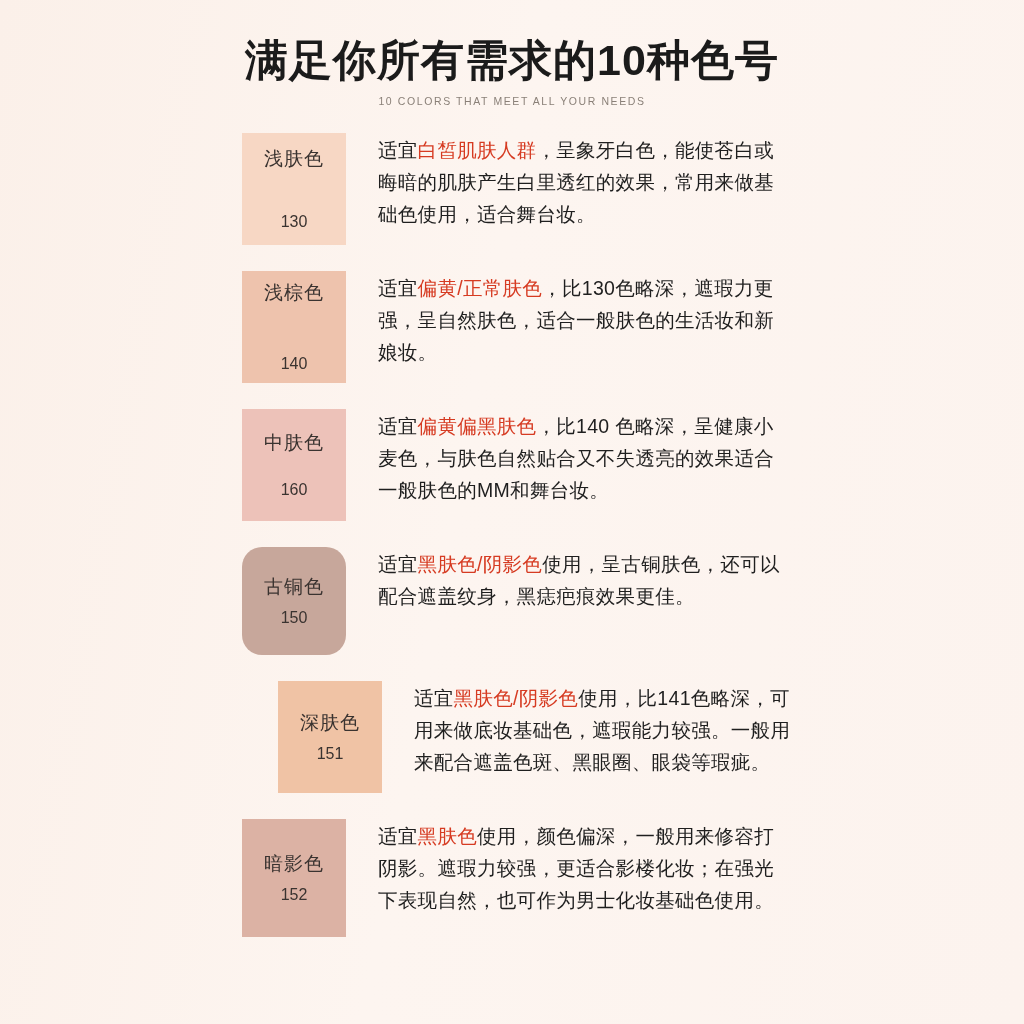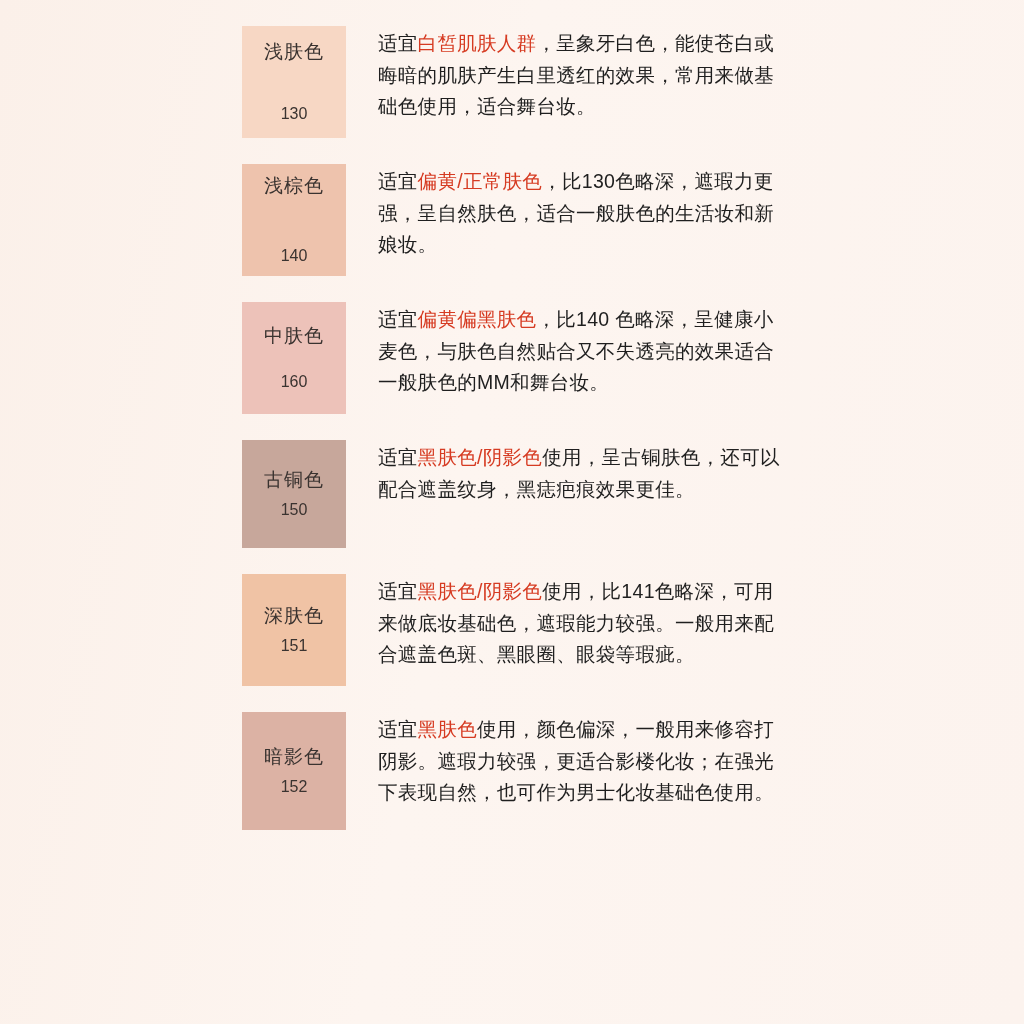--- a/index.html
+++ b/index.html
@@ -84,36 +84,40 @@
     color: #1f1f1f;
     letter-spacing: 0.3px;
     padding-top: 2px;
   }
   .hl {
     color: #d63b22;
   }
   .r1 .swatch { background: #f7d7c4; gap: 32px; }
   .r2 .swatch { background: #eec3ad; }
   .r3 .swatch { background: #edc2b9; }
-  .r4 .swatch { background: #c7a79b; }
-  .r5 .swatch { background: #f0c3a5; }
+  .r4 .swatch { background: #c7a79b; border-radius: 20px; }
+  .r5 .swatch { background: #f0c3a5; margin-left: 36px; }
   .r6 .swatch { background: #dcb2a4; }
   .r1 .swatch { min-height: 112px; }
   .r2 .swatch { min-height: 112px; }
   .r3 .swatch { min-height: 112px; gap: 16px; }
   .r4 .swatch { min-height: 108px; }
   .r5 .swatch { min-height: 112px; }
   .r6 .swatch { min-height: 118px; }
 </style>
 </head>
 <body>
 
 <div class="page">
   <div class="inner">
 
+    <div class="header">
+      <h1 class="title">满足你所有需求的10种色号</h1>
+      <div class="subtitle">10 COLORS THAT MEET ALL YOUR NEEDS</div>
+    </div>
 
     <div class="list">
 
       <div class="row r1">
         <div class="swatch" style="background: rgb(247, 215, 196);">
           <span class="sw-name">浅肤色</span>
           <span class="sw-code">130</span>
         </div>
         <div class="desc">
           <span>适宜</span><span class="hl" style="color: rgb(214, 59, 34);">白皙肌肤人群</span><span>，呈象牙白色，能使苍白或晦暗的肌肤产生白里透红的效果，常用来做基础色使用，适合舞台妆。</span>

